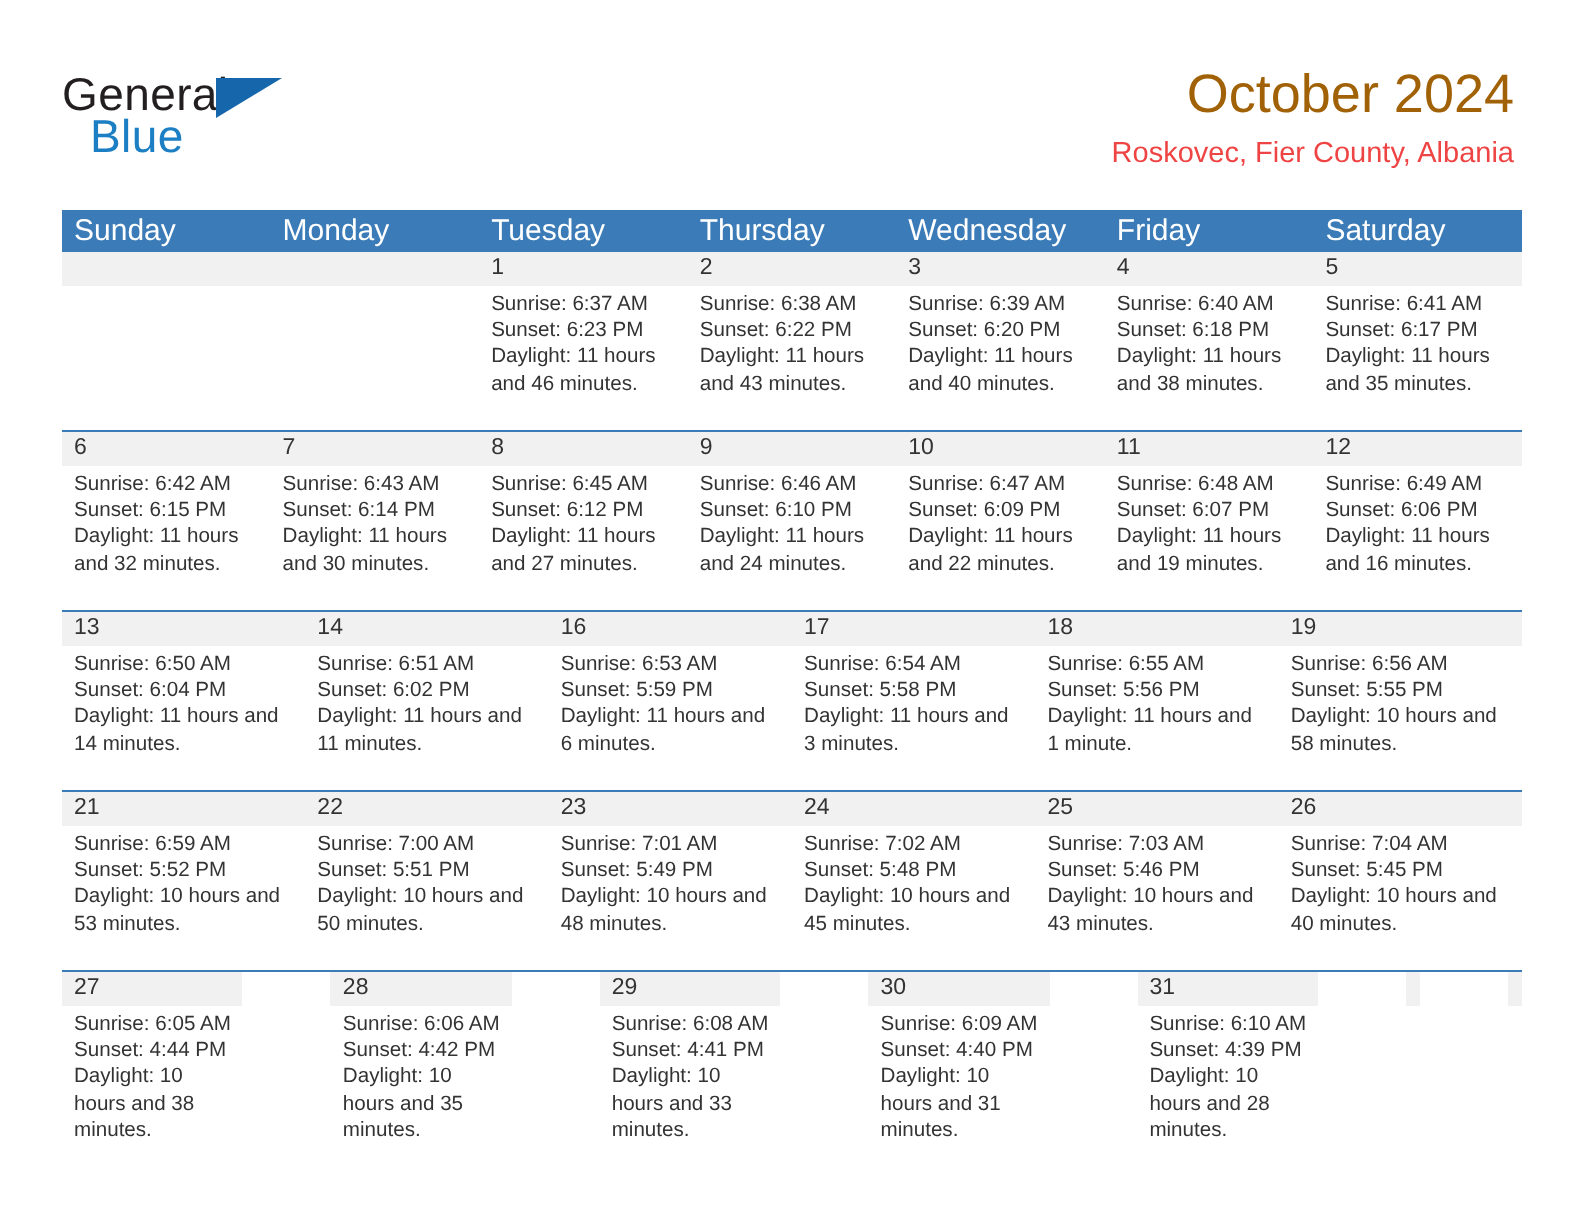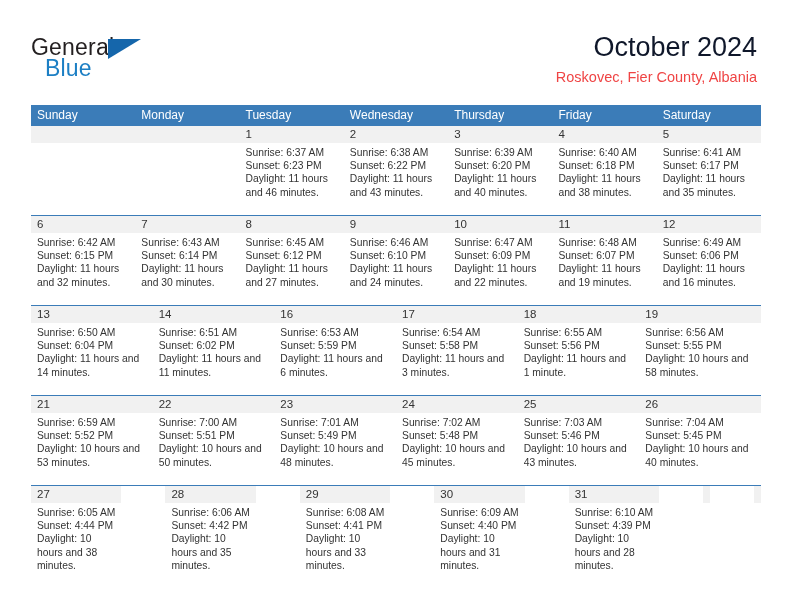--- a/index.html
+++ b/index.html
@@ -64,21 +64,21 @@
     border-bottom: 20px solid transparent;
   }
   .title-wrap {
     position: absolute;
     right: 35px;
     top: 31px;
     text-align: right;
   }
   .cal-title {
     font-size: 27px;
-    color: #0f172a;
+    color: #a16207;
     font-weight: normal;
     line-height: 32px;
     white-space: nowrap;
   }
   .cal-subtitle {
     margin-top: 6px;
     font-size: 14.5px;
     color: #ef4444;
     line-height: 17px;
     white-space: nowrap;
@@ -92,21 +92,21 @@
     width: 730px;
   }
   .weekday-row {
     display: flex;
     background: #3b7cb8;
     height: 21px;
   }
   .weekday {
     flex: 1 1 0;
     color: #ffffff;
-    font-size: 12px;
+    font-size: 15px;
     line-height: 21px;
     padding-left: 6px;
     box-sizing: border-box;
     white-space: nowrap;
   }
   .week {
     display: flex;
     border-bottom: 1.5px solid #3b7cb8;
     position: relative;
   }
@@ -161,22 +161,22 @@
     </div>
 
   </div>
 
   <div class="calendar">
 
     <div class="weekday-row">
       <div class="weekday">Sunday</div>
       <div class="weekday">Monday</div>
       <div class="weekday">Tuesday</div>
+      <div class="weekday">Thursday</div>
       <div class="weekday">Wednesday</div>
-      <div class="weekday">Thursday</div>
       <div class="weekday">Friday</div>
       <div class="weekday">Saturday</div>
     </div>
 
     <div id="weeks-container">
         <div class="week">
           <div class="day empty">
             <div class="num-band">
               <span class="num"></span>
             </div>

